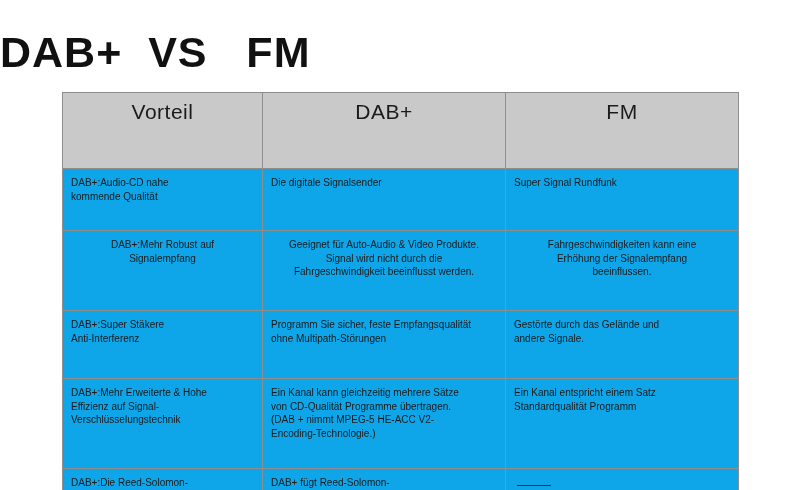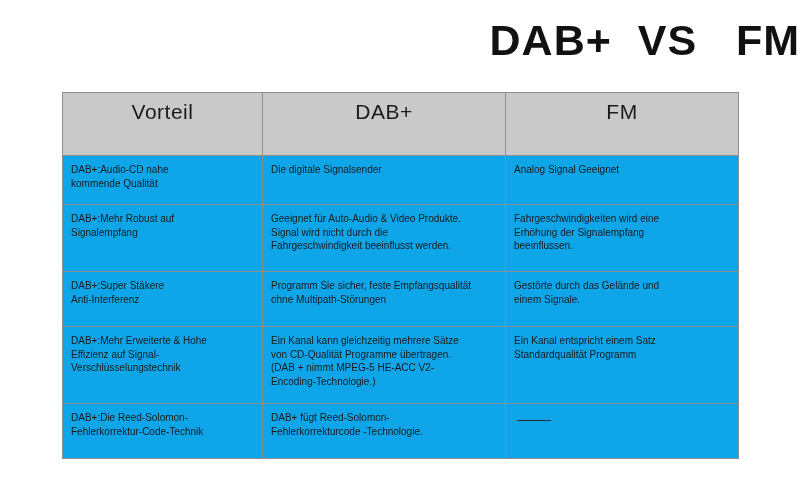--- a/index.html
+++ b/index.html
@@ -13,46 +13,46 @@
     font-family: "Liberation Sans", sans-serif;
     overflow: hidden;
   }
   .page {
     position: relative;
     width: 800px;
     height: 490px;
     box-sizing: border-box;
   }
   .title {
-    text-align: right;
+    text-align: left;
     font-size: 43px;
     font-weight: bold;
     color: #111111;
     letter-spacing: 1px;
-    padding-top: 16px;
+    padding-top: 28px;
     padding-bottom: 10px;
     font-family: "Liberation Sans", sans-serif;
     white-space: pre;
   }
   .table-wrap {
     position: absolute;
     left: 62px;
     top: 92px;
     width: 676px;
   }
   table.cmp {
     border-collapse: collapse;
     width: 676px;
     table-layout: fixed;
     border: 1px solid #8e8e8e;
   }
   table.cmp th, table.cmp td {
     border: 1px solid #8e8e8e;
     vertical-align: top;
-    padding: 7px 8px 7px 8px;
+    padding: 7px 8px 20px 8px;
     color: #1b1b1b;
   }
   thead th {
     background: #c9c9c9;
     text-align: center;
     font-weight: normal;
     font-size: 21px;
     height: 48px;
     vertical-align: middle;
     letter-spacing: 0.5px;
@@ -76,21 +76,21 @@
     display: inline-block;
     width: 34px;
     border-top: 1.6px solid #2a2a2a;
     margin-top: 9px;
     margin-left: 3px;
     height: 0;
     font-size: 0;
     line-height: 0;
   }
   .r1 td { height: 34px; }
-  .r2 td { height: 52px; }
+  .r2 td { height: 52px; text-align: center; }
   .r3 td { height: 40px; margin-left: 36px; }
   .r4 td { height: 62px; }
   .r5 td { height: 40px; }
   .pad-mid { padding-top: 12px; margin-left: 12px; }
 </style>
 </head>
 <body>
 
 <div class="page">
 
@@ -113,51 +113,51 @@
       <tbody>
         <tr class="r1">
           <td class="col-a">
               <span class="cell-text">DAB+:Audio-CD nahe
 kommende Qualität</span>
             </td>
           <td class="col-b pad-mid">
               <span class="cell-text">Die digitale Signalsender</span>
             </td>
           <td class="col-c pad-mid">
-              <span class="cell-text">Analog Signal Geeignet</span>
+              <span class="cell-text">Super Signal Rundfunk</span>
             </td>
         </tr>
         <tr class="r2">
           <td class="col-a pad-mid">
               <span class="cell-text">DAB+:Mehr Robust auf
 Signalempfang</span>
             </td>
           <td class="col-b">
               <span class="cell-text">Geeignet für Auto-Audio &amp; Video Produkte.
 Signal wird nicht durch die
 Fahrgeschwindigkeit beeinflusst werden.</span>
             </td>
           <td class="col-c">
-              <span class="cell-text">Fahrgeschwindigkeiten wird eine
+              <span class="cell-text">Fahrgeschwindigkeiten kann eine
 Erhöhung der Signalempfang
 beeinflussen.</span>
             </td>
         </tr>
         <tr class="r3">
           <td class="col-a">
               <span class="cell-text">DAB+:Super Stäkere
 Anti-Interferenz</span>
             </td>
           <td class="col-b">
               <span class="cell-text">Programm Sie sicher, feste Empfangsqualität
 ohne Multipath-Störungen</span>
             </td>
           <td class="col-c">
               <span class="cell-text">Gestörte durch das Gelände und
-einem Signale.</span>
+andere Signale.</span>
             </td>
         </tr>
         <tr class="r4">
           <td class="col-a">
               <span class="cell-text">DAB+:Mehr Erweiterte &amp; Hohe
 Effizienz auf Signal-
 Verschlüsselungstechnik</span>
             </td>
           <td class="col-b">
               <span class="cell-text">Ein Kanal kann gleichzeitig mehrere Sätze

